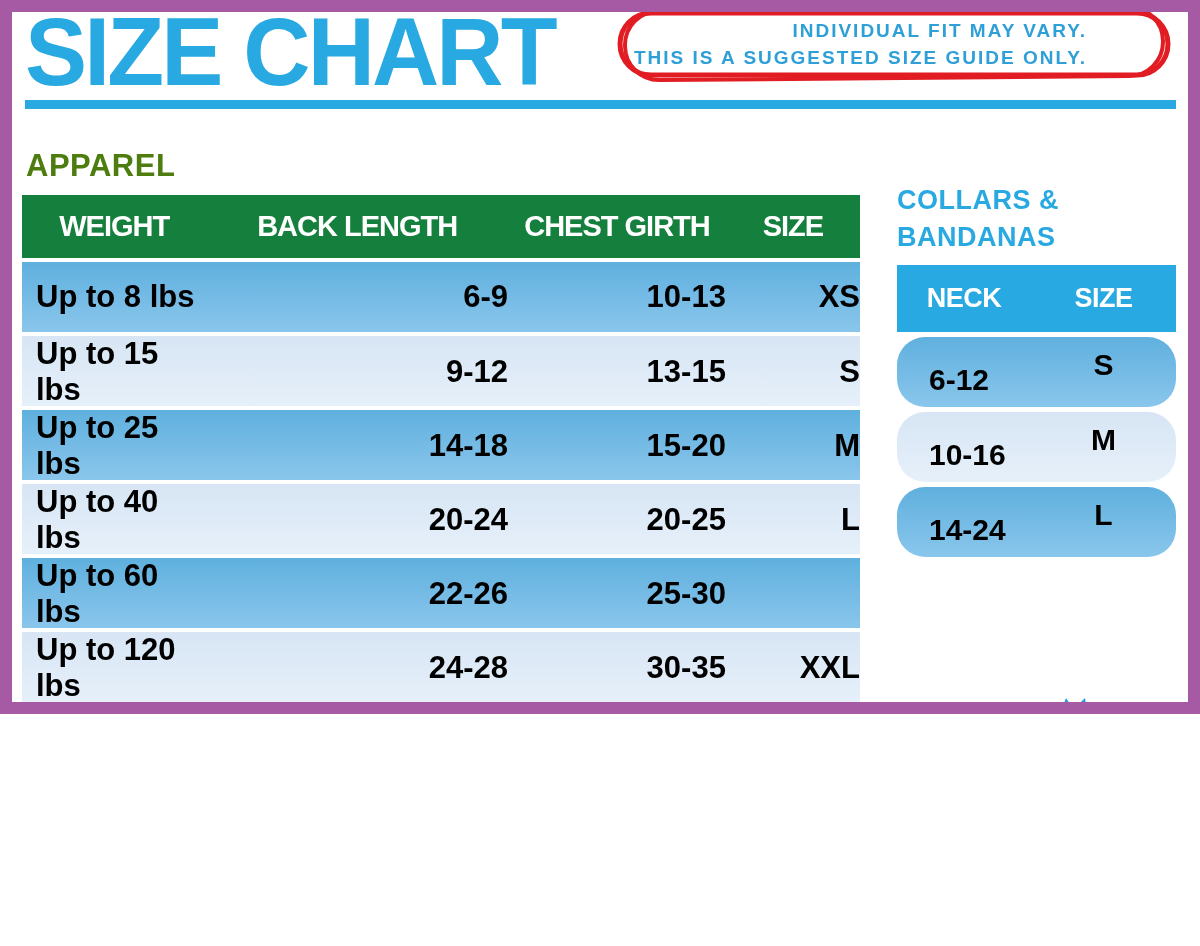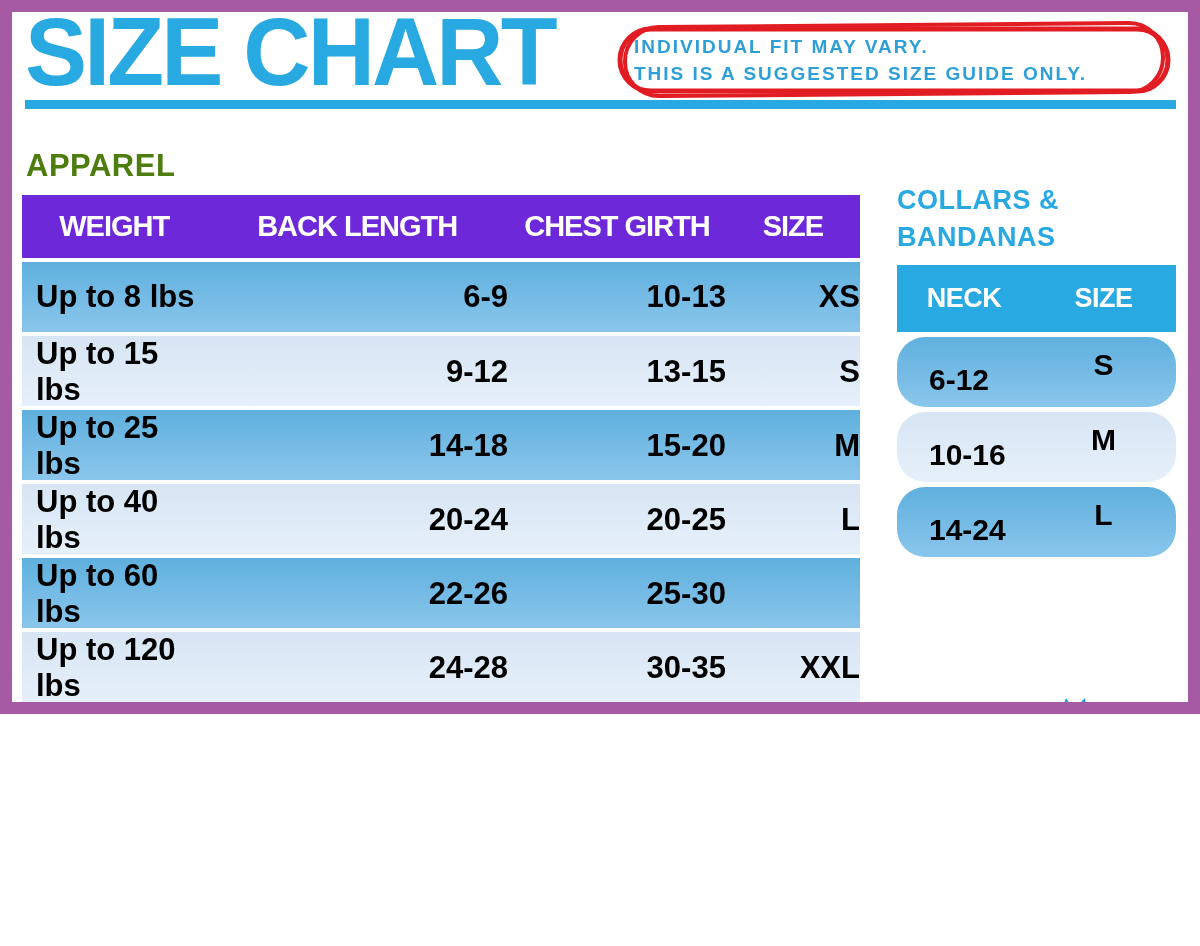--- a/index.html
+++ b/index.html
@@ -5,33 +5,33 @@
   html,body{margin:0;padding:0;background:#ffffff;font-family:"Liberation Sans",sans-serif;}
   .frame{position:relative;width:1200px;height:714px;background:#ffffff;overflow:hidden;}
   .border-overlay{position:absolute;inset:0;border:12px solid #A55AA3;pointer-events:none;z-index:60;}
 
   
   .page-title{position:absolute;left:25px;top:4px;font-size:96px;line-height:96px;font-weight:bold;
     letter-spacing:-3px;color:#29A9E1;white-space:nowrap;transform:scaleX(.97);transform-origin:left;}
   .title-rule{position:absolute;left:25px;top:100px;width:1151px;height:9px;background:#29A9E1;}
 
   
-  .note-box{position:absolute;left:614px;top:20px;width:560px;height:80px;z-index:5;}
+  .note-box{position:absolute;left:614px;top:4px;width:560px;height:80px;z-index:5;text-align:right;}
   .note-oval{position:absolute;inset:0;}
   .note-text{position:absolute;left:20px;top:13px;font-size:19px;line-height:27px;font-weight:bold;
     letter-spacing:2px;color:#2F9FD8;white-space:nowrap;}
 
   
   .apparel-heading{position:absolute;left:26px;top:148px;font-size:31px;font-weight:bold;color:#4d7c0f;letter-spacing:.5px;}
   .collars-heading{position:absolute;left:897px;top:182px;font-size:27px;line-height:37px;font-weight:bold;color:#29A9E1;letter-spacing:.5px;}
 
   
   .apparel-table{position:absolute;left:22px;top:195px;width:838px;}
   .a-grid{display:grid;grid-template-columns:22% 36% 26% 16%;align-items:center;}
-  .a-head{height:63px;margin-bottom:4px;background:#6d28d9;color:#ffffff;font-weight:bold;font-size:29px;letter-spacing:-1px;}
+  .a-head{height:63px;margin-bottom:4px;background:#15803d;color:#ffffff;font-weight:bold;font-size:29px;letter-spacing:-1px;}
   .a-row{height:70px;margin-bottom:4px;font-weight:bold;font-size:31px;color:#000;}
   .hc{text-align:center;}
   .weight-cell{padding-left:14px;text-align:left;}
   .num-cell,.size-cell{text-align:right;}
   .row-med{background:linear-gradient(180deg,#5FB0DE 0%,#8AC6EC 100%);}
   .row-light{background:linear-gradient(180deg,#D7E5F4 0%,#E6F0FA 100%);}
 
   .collars-table{position:absolute;left:897px;top:265px;width:279px;}
   .c-grid{display:grid;grid-template-columns:48% 52%;align-items:center;}
   .c-head{height:67px;margin-bottom:5px;background:#29A9E1;color:#ffffff;font-weight:bold;font-size:27px;letter-spacing:-.5px;}

